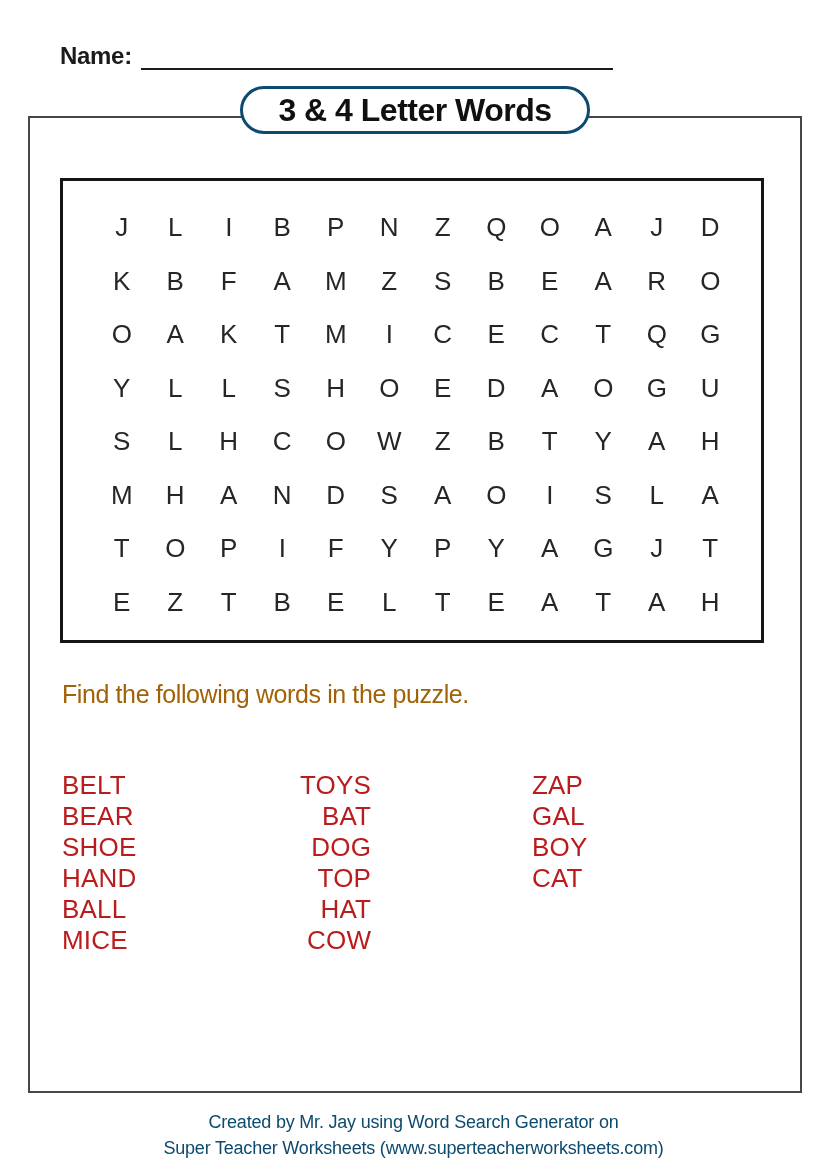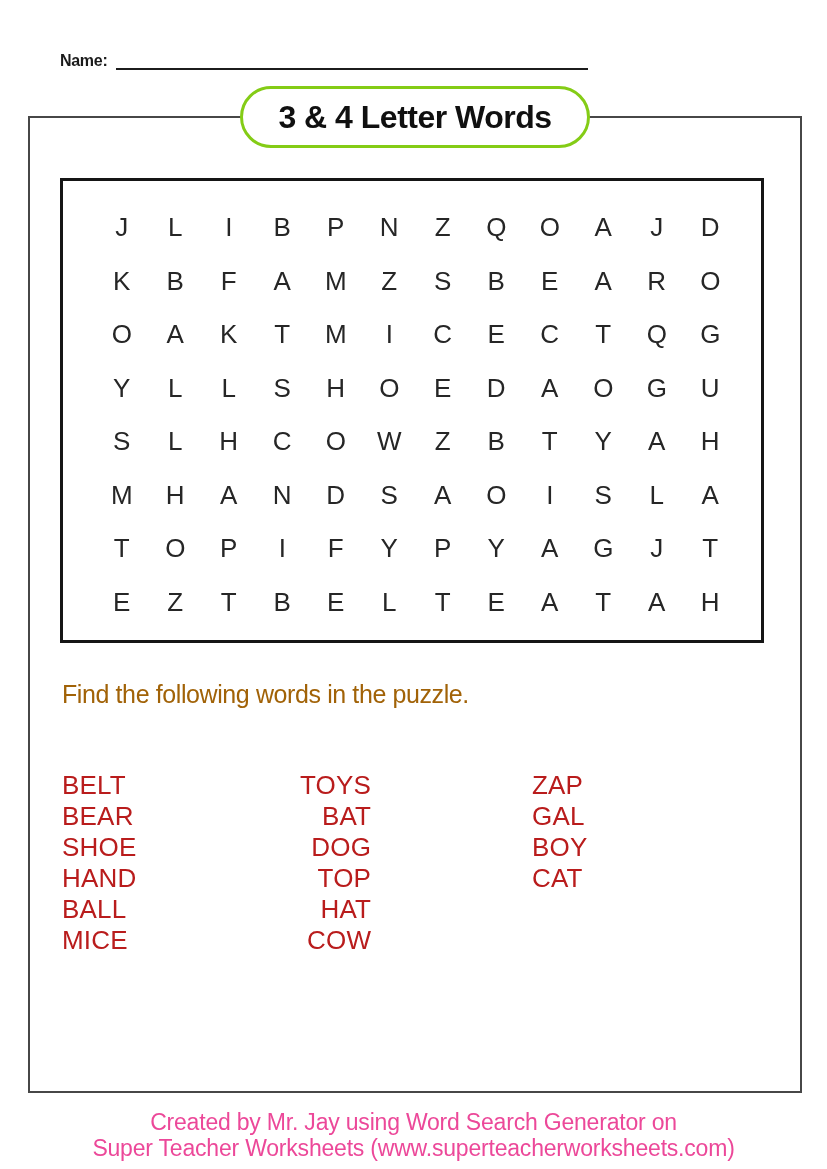--- a/index.html
+++ b/index.html
@@ -2,31 +2,31 @@
 <html><head>
 <meta charset="utf-8">
 <style>
   html,body{margin:0;padding:0;background:#ffffff;}
   .page{
     position:relative;width:827px;height:1169px;background:#ffffff;
     font-family:"Liberation Sans",sans-serif;color:#212121;overflow:hidden;
   }
   
   .name-row{position:absolute;left:60px;top:42px;display:flex;align-items:flex-end;width:560px;}
-  .name-label{font-size:16px;font-weight:bold;letter-spacing:-0.3px;color:#1b1b1b;}
+  .name-label{font-size:24px;font-weight:bold;letter-spacing:-0.3px;color:#1b1b1b;}
   .name-line{flex:0 0 auto;width:472px;height:26px;border-bottom:2px solid #1c1c1c;margin-left:9px;}
   
   .outer-box{
     position:absolute;left:28px;top:116px;width:774px;height:977px;
     border:2px solid #474747;box-sizing:border-box;background:#ffffff;
   }
   
   .title-pill{
-    position:absolute;left:240px;top:86px;width:350px;height:62px;box-sizing:border-box;
-    background:#ffffff;border:3px solid #84cc16;border-radius:32px;
+    position:absolute;left:240px;top:86px;width:350px;height:48px;box-sizing:border-box;
+    background:#ffffff;border:3px solid #0c4a6e;border-radius:32px;
     display:flex;align-items:center;justify-content:center;z-index:2;
   }
   .title-text{font-size:32px;font-weight:bold;letter-spacing:-0.5px;color:#101010;white-space:nowrap;}
   
   .puzzle-box{
     position:absolute;left:60px;top:178px;width:704px;height:465px;box-sizing:border-box;
     border:3px solid #151515;background:#ffffff;padding:20px 24px 11px 32px;
   }
   .grid{
     width:100%;height:100%;display:grid;
@@ -46,21 +46,21 @@
   
   .word-list{position:absolute;left:62px;top:770px;width:700px;height:200px;}
   .word-col{position:absolute;top:0;}
   .word-col:nth-child(1){left:0;}
   .word-col:nth-child(2){left:238px;text-align:right;}
   .word-col:nth-child(3){left:470px;}
   .word{font-size:26px;line-height:31px;letter-spacing:0.2px;color:#b91c1c;white-space:nowrap;}
   
   .footer{
     position:absolute;left:0;top:1109px;width:827px;text-align:center;
-    font-size:23px;line-height:26px;letter-spacing:-0.2px;color:#ec4899;
+    font-size:18px;line-height:26px;letter-spacing:-0.2px;color:#0c4a6e;
   }
 </style>
 </head>
 <body>
 
 <div class="page">
 
   <div class="name-row">
     <span class="name-label">Name:</span>
     <span class="name-line"></span>

